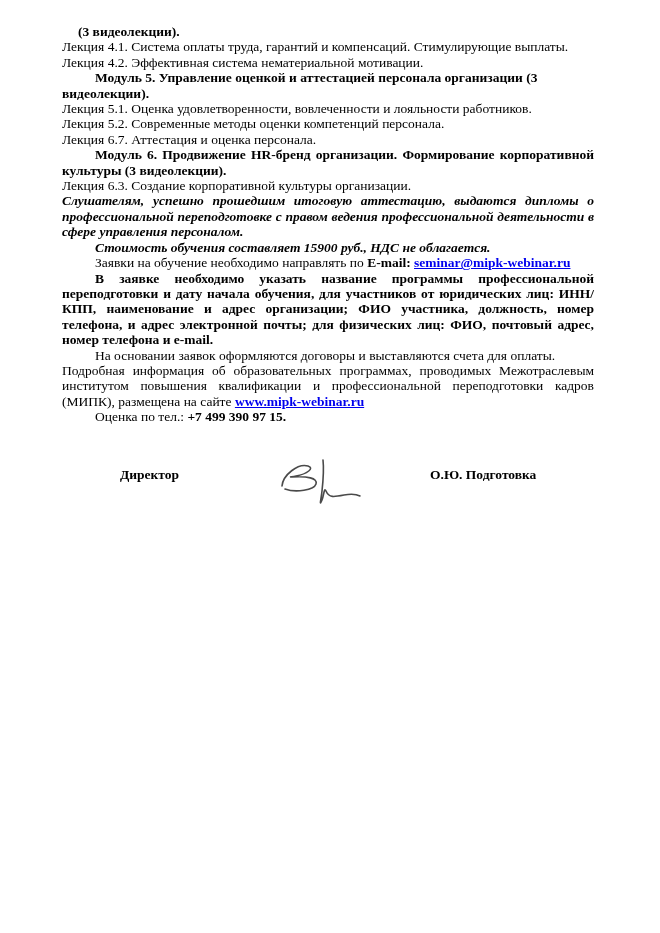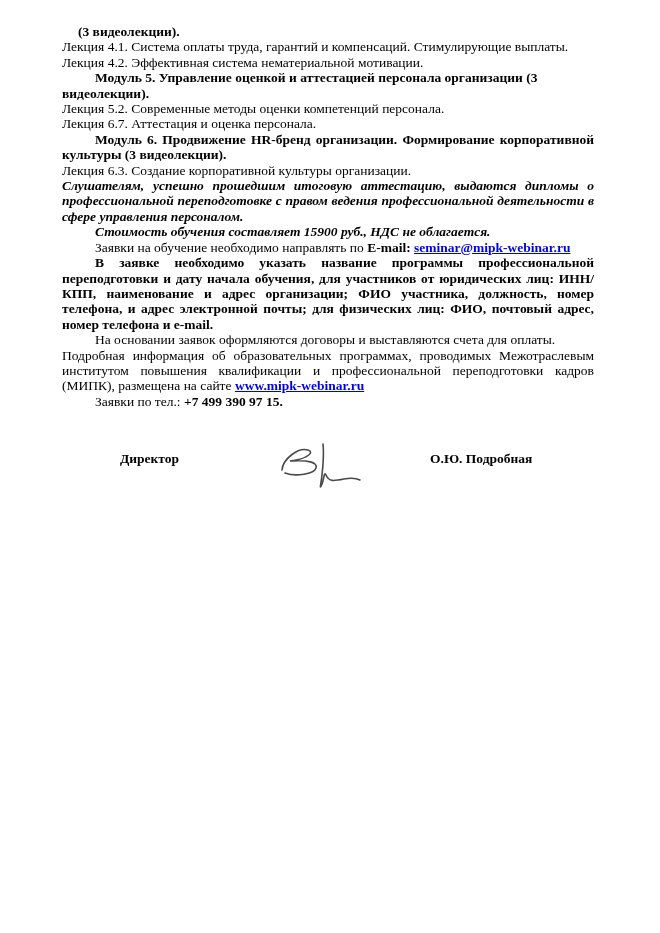--- a/index.html
+++ b/index.html
@@ -38,47 +38,48 @@
 <body>
 
 <div class="page">
 
   <p class="b ind-sm">(3 видеолекции).</p>
 
   <p>Лекция 4.1. Система оплаты труда, гарантий и компенсаций. Стимулирующие выплаты.</p>
   <p>Лекция 4.2. Эффективная система нематериальной мотивации.</p>
 
   <p class="b ind">Модуль 5. Управление оценкой и аттестацией персонала организации (3 видеолекции).</p>
+  <p>Лекция 5.1. Оценка удовлетворенности, вовлеченности и лояльности работников.</p>
   <p>Лекция 5.2. Современные методы оценки компетенций персонала.</p>
   <p>Лекция 6.7. Аттестация и оценка персонала.</p>
 
   <p class="b ind j">Модуль 6. Продвижение HR-бренд организации. Формирование корпоративной культуры (3 видеолекции).</p>
   <p>Лекция 6.3. Создание корпоративной культуры организации.</p>
 
 
   <p class="bi j">Слушателям, успешно прошедшим итоговую аттестацию, выдаются дипломы о профессиональной переподготовке с правом ведения профессиональной деятельности в сфере управления персоналом.</p>
 
   <p class="bi ind">Стоимость обучения составляет 15900 руб., НДС не облагается.</p>
 
   <p class="ind"><span>Заявки на обучение необходимо направлять по </span><span class="b">E-mail: </span><a class="doclink">seminar@mipk-webinar.ru</a></p>
 
   <p class="b ind j">В заявке необходимо указать название программы профессиональной переподготовки и дату начала обучения, для участников от юридических лиц: ИНН/КПП, наименование и адрес организации; ФИО участника, должность, номер телефона, и адрес электронной почты; для физических лиц: ФИО, почтовый адрес, номер телефона и e-mail.</p>
 
   <p class="ind">На основании заявок оформляются договоры и выставляются счета для оплаты.</p>
 
   <p class="j"><span>Подробная информация об образовательных программах, проводимых Межотраслевым институтом повышения квалификации и профессиональной переподготовки кадров (МИПК), размещена на сайте </span><a class="doclink">www.mipk-webinar.ru</a></p>
 
-  <p class="ind"><span>Заявки по тел.: </span><span class="b">+7 499 390 97 15.</span></p>
+  <p class="ind"><span>Оценка по тел.: </span><span class="b">+7 499 390 97 15.</span></p>
 
   <div class="sig-row">
     <span class="sig-role">Директор</span>
     <span class="sig-script">
       <svg width="96" height="62" viewBox="0 0 96 62" xmlns="http://www.w3.org/2000/svg">
         <g fill="none" stroke="#4a4a4a" stroke-width="1.6" stroke-linecap="round" stroke-linejoin="round">
           <path d="M8,31 C9,20 24,8 34,11 C41,13 33,19 22,21 C17,22 15,22 18,22 C33,21 44,23 42,29 C40,35 22,38 11,34"></path>
           <path d="M49,5 C50,14 49,27 48,36 C47,45 45,52 48,45 C50,40 50,32 52,36 C55,43 60,42 70,40 C76,39 82,39 86,41"></path>
         </g>
       </svg>
     </span>
-    <span class="sig-name">О.Ю. Подробная</span>
+    <span class="sig-name">О.Ю. Подготовка</span>
   </div>
 
 </div>
 
 </body></html>

